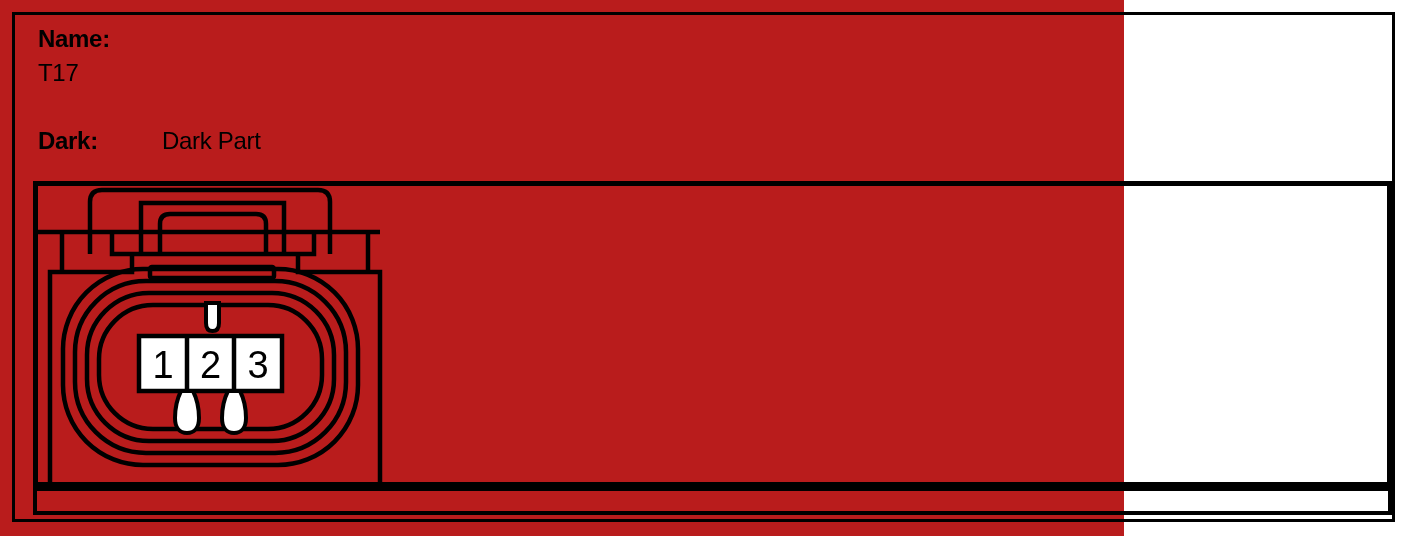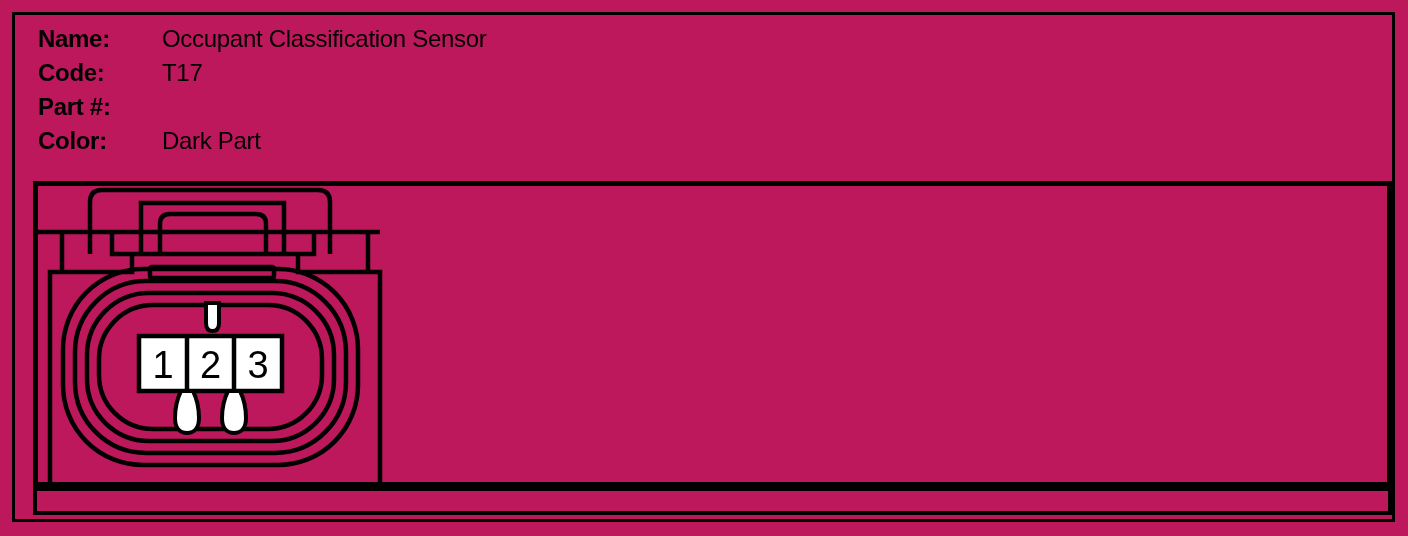--- a/index.html
+++ b/index.html
@@ -6,23 +6,23 @@
     margin: 0;
     padding: 0;
     background: #ffffff;
     width: 1408px;
     height: 536px;
     font-family: "Liberation Sans", sans-serif;
     overflow: hidden;
   }
   .page {
     position: relative;
-    width: 1408px;
+    width: 1124px;
     height: 536px;
-    background: #be185d;
+    background: #b91c1c;
   }
   .outer-frame {
     position: absolute;
     left: 12px; top: 12px;
     width: 1383px; height: 510px;
     border: 3px solid #000;
     box-sizing: border-box;
     background: transparent;
   }
   .header-block {
@@ -80,31 +80,28 @@
 </head>
 <body>
 
 <div class="page">
 
   <div class="outer-frame"></div>
 
   <div class="header-block">
     <div class="header-row">
       <span class="field-label">Name:</span>
-      <span class="field-value">Occupant Classification Sensor</span>
     </div>
     <div class="header-row">
-      <span class="field-label">Code:</span>
       <span class="field-value">T17</span>
     </div>
     <div class="header-row">
-      <span class="field-label">Part #:</span>
     </div>
     <div class="header-row">
-      <span class="field-label">Color:</span>
+      <span class="field-label">Dark:</span>
       <span class="field-value">Dark Part</span>
     </div>
   </div>
 
   <div class="diagram-panel"></div>
   <div class="notes-strip"></div>
 
   <svg class="connector" viewBox="0 0 1408 536">
     <g stroke="#000000" stroke-width="4.5" fill="none">
 

